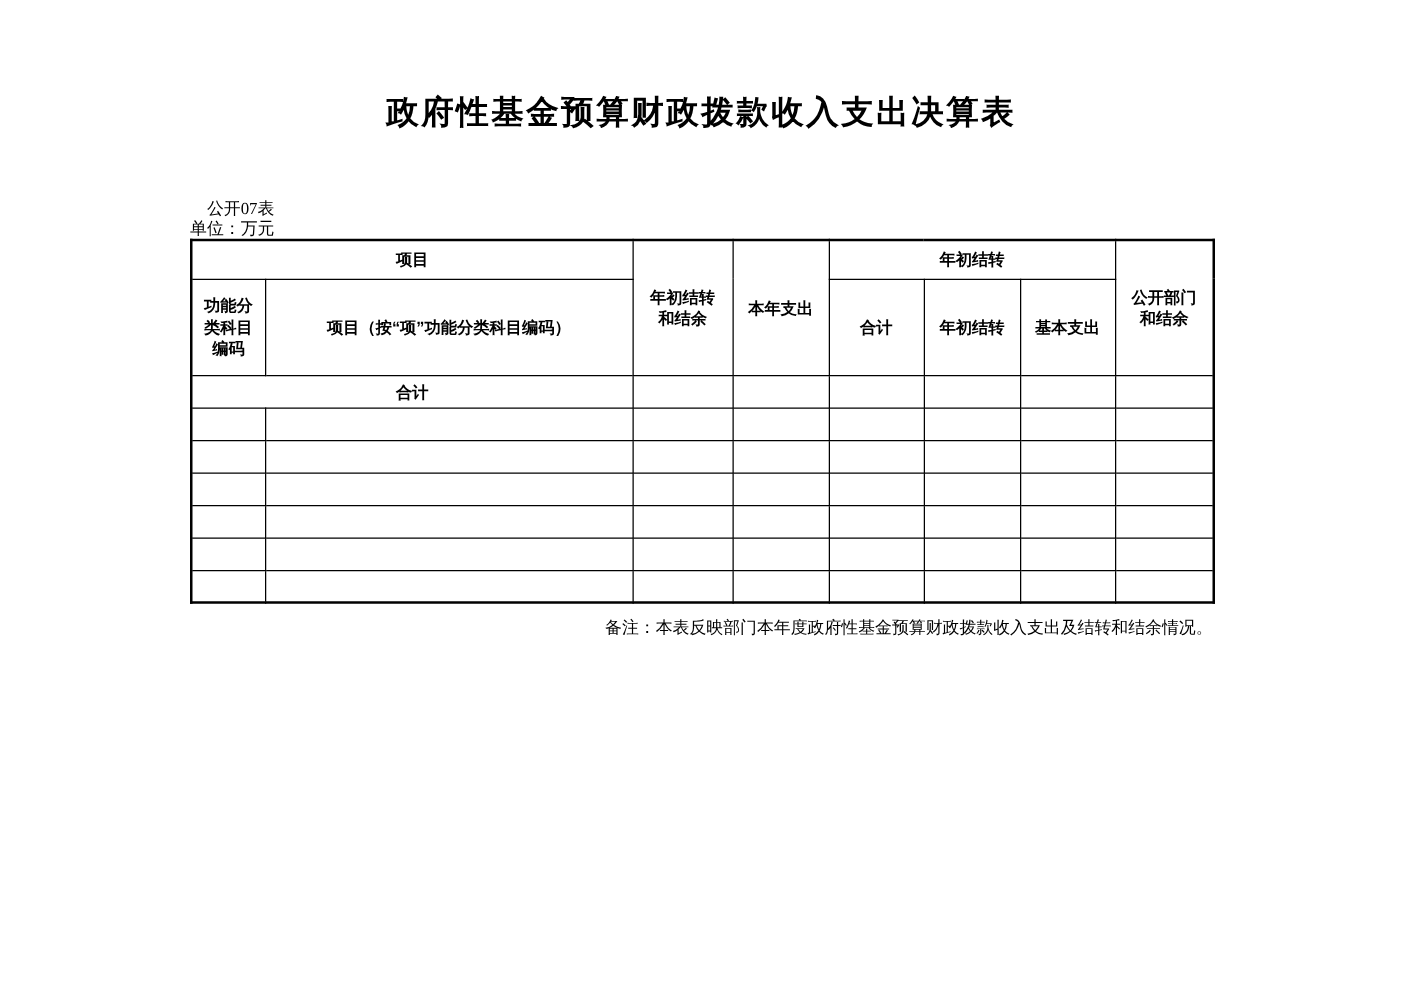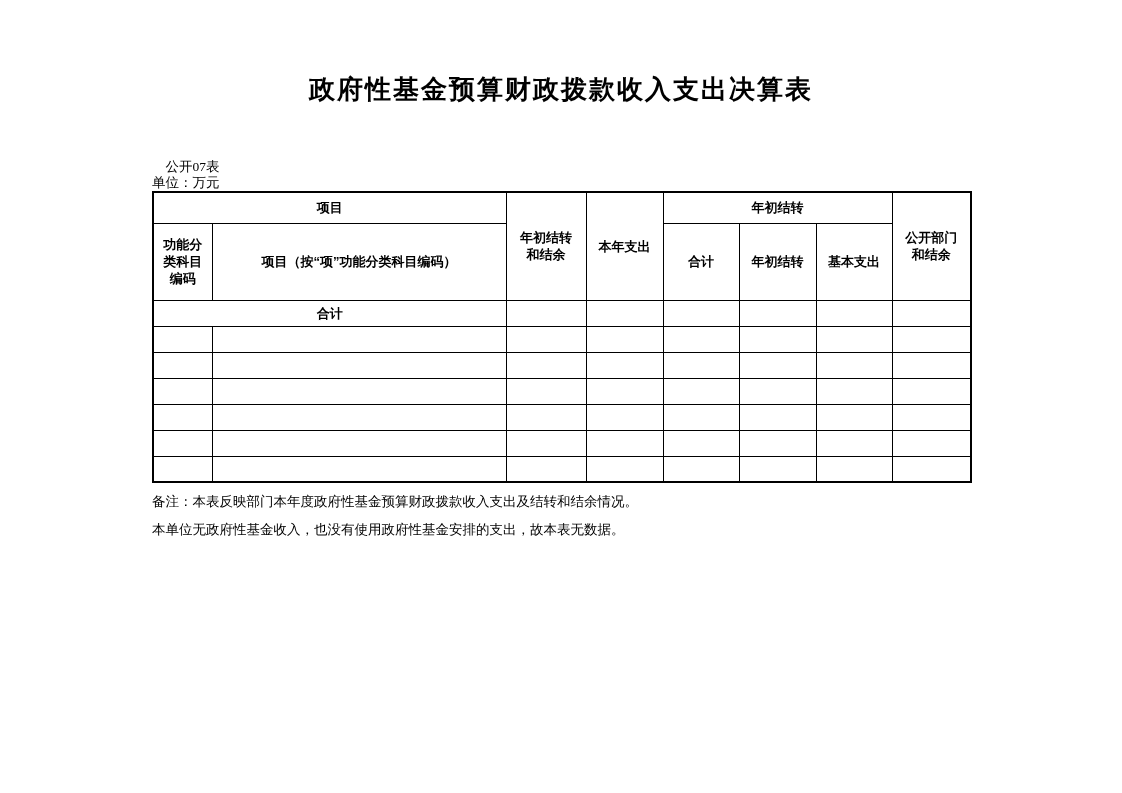--- a/index.html
+++ b/index.html
@@ -60,20 +60,21 @@
   tr.total-row{height:28px;}
   tbody.data-body tr{height:26px;}
   .pre{white-space:pre-line;margin-left:36px;}
   .total-label{
     font-family:"Liberation Sans", sans-serif;
     font-weight:bold;
   }
   .notes{
     margin-top:10px;
     font-size:13.5px;
+    text-align:right;
   }
   .notes p{
     margin:0 0 11px 0;
     line-height:17px;
   }
 </style>
 </head>
 <body>
 
 <div class="sheet">
@@ -185,17 +186,16 @@
             <td></td>
             <td></td>
             <td></td>
             <td></td>
           </tr>
         </tbody>
     </table>
 
     <div class="notes">
       <p>备注：本表反映部门本年度政府性基金预算财政拨款收入支出及结转和结余情况。</p>
-      <p>本单位无政府性基金收入，也没有使用政府性基金安排的支出，故本表无数据。</p>
     </div>
 
   </div>
 </div>
 
 </body></html>

